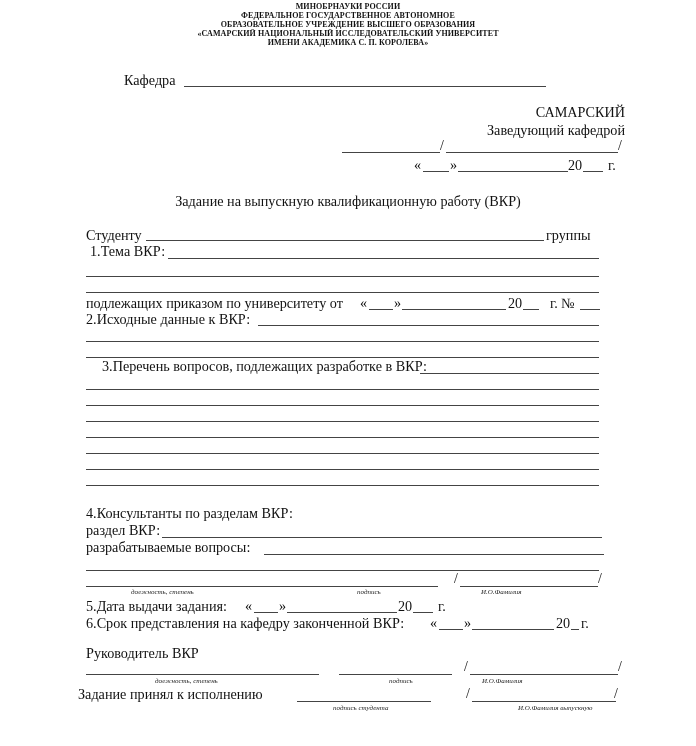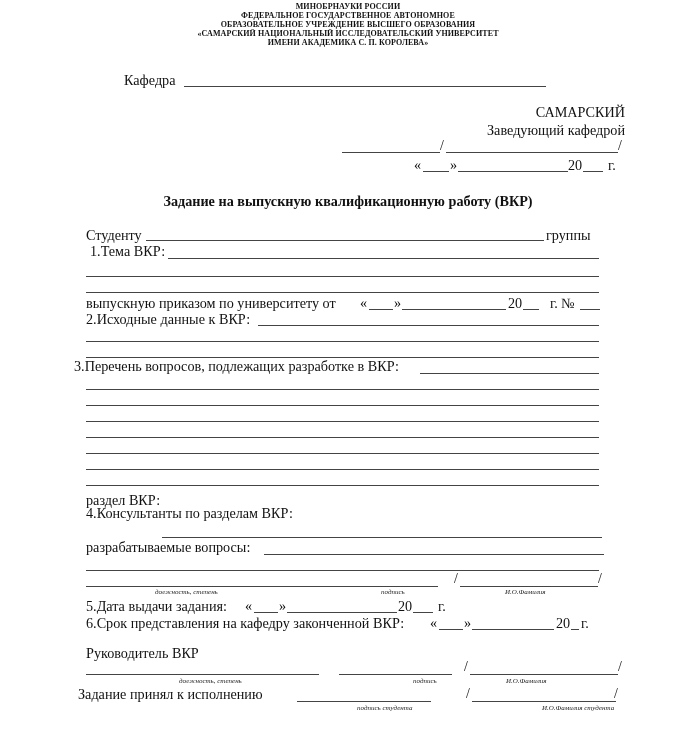--- a/index.html
+++ b/index.html
@@ -1,23 +1,23 @@
 <!DOCTYPE html>
 <html><head>
 <meta charset="utf-8">
 <style>
   html, body { margin: 0; padding: 0; background: #ffffff; }
   body { width: 696px; height: 746px; position: relative; overflow: hidden;
          font-family: "Liberation Serif", serif; color: #111; }
   .abs { position: absolute; white-space: nowrap; text-align: center; }
   .hdr { left: 0; width: 696px; text-align: center; font-weight: bold; font-size: 8px; line-height: 9px; letter-spacing: 0.1px; }
   .t { font-size: 14.2px; line-height: 16px; }
-  .b { font-weight: bold; }
+  .b { font-weight: normal; }
   .line { position: absolute; height: 0; border-top: 1px solid #444; }
-  .cap { position: absolute; font-style: italic; font-size: 7px; line-height: 8px; white-space: nowrap; color: #222; margin-left: 24px; }
+  .cap { position: absolute; font-style: italic; font-size: 7px; line-height: 8px; white-space: nowrap; color: #222; }
   .slash { position: absolute; font-size: 14px; line-height: 16px; }
 </style>
 </head>
 <body>
 
 <div class="abs hdr" style="top:2px">МИНОБРНАУКИ РОССИИ</div>
 <div class="abs hdr" style="top:11px">ФЕДЕРАЛЬНОЕ ГОСУДАРСТВЕННОЕ АВТОНОМНОЕ</div>
 <div class="abs hdr" style="top:20px">ОБРАЗОВАТЕЛЬНОЕ УЧРЕЖДЕНИЕ ВЫСШЕГО ОБРАЗОВАНИЯ</div>
 <div class="abs hdr" style="top:29px">«САМАРСКИЙ НАЦИОНАЛЬНЫЙ ИССЛЕДОВАТЕЛЬСКИЙ УНИВЕРСИТЕТ</div>
 <div class="abs hdr" style="top:38px">ИМЕНИ АКАДЕМИКА С. П. КОРОЛЕВА»</div>
@@ -44,47 +44,47 @@
 
 <div class="abs t" style="left:86px;top:227px">Студенту</div>
 <div class="line" style="left:146px;width:398px;top:240px"></div>
 <div class="abs t" style="left:546px;top:227px">группы</div>
 
 <div class="abs t" style="left:90px;top:243px">1.Тема ВКР:</div>
 <div class="line" style="left:168px;width:431px;top:258px"></div>
 <div class="line" style="left:86px;width:513px;top:276px"></div>
 <div class="line" style="left:86px;width:513px;top:292px"></div>
 
-<div class="abs t" style="left:86px;top:295px">выпускную приказом по университету от</div>
+<div class="abs t" style="left:86px;top:295px">подлежащих приказом по университету от</div>
 <div class="abs t" style="left:360px;top:295px">«</div>
 <div class="line" style="left:369px;width:24px;top:309px"></div>
 <div class="abs t" style="left:394px;top:295px">»</div>
 <div class="line" style="left:402px;width:104px;top:309px"></div>
 <div class="abs t" style="left:508px;top:295px">20</div>
 <div class="line" style="left:523px;width:16px;top:309px"></div>
 <div class="abs t" style="left:550px;top:295px">г. №</div>
 <div class="line" style="left:580px;width:20px;top:309px"></div>
 
 <div class="abs t" style="left:86px;top:311px">2.Исходные данные к ВКР:</div>
 <div class="line" style="left:258px;width:341px;top:325px"></div>
 <div class="line" style="left:86px;width:513px;top:341px"></div>
 <div class="line" style="left:86px;width:513px;top:357px"></div>
 
-<div class="abs t" style="left:74px;top:358px">3.Перечень вопросов, подлежащих разработке в ВКР:</div>
+<div class="abs t" style="left:102px;top:358px">3.Перечень вопросов, подлежащих разработке в ВКР:</div>
 <div class="line" style="left:420px;width:179px;top:373px"></div>
 <div class="line" style="left:86px;width:513px;top:389px"></div>
 <div class="line" style="left:86px;width:513px;top:405px"></div>
 <div class="line" style="left:86px;width:513px;top:421px"></div>
 <div class="line" style="left:86px;width:513px;top:437px"></div>
 <div class="line" style="left:86px;width:513px;top:453px"></div>
 <div class="line" style="left:86px;width:513px;top:469px"></div>
 <div class="line" style="left:86px;width:513px;top:485px"></div>
 
 <div class="abs t" style="left:86px;top:505px">4.Консультанты по разделам ВКР:</div>
-<div class="abs t" style="left:86px;top:492px">раздел ВКР:</div>
+<div class="abs t" style="left:86px;top:522px">раздел ВКР:</div>
 <div class="line" style="left:162px;width:440px;top:537px"></div>
 <div class="abs t" style="left:86px;top:539px">разрабатываемые вопросы:</div>
 <div class="line" style="left:264px;width:340px;top:554px"></div>
 <div class="line" style="left:86px;width:513px;top:570px"></div>
 <div class="line" style="left:86px;width:352px;top:586px"></div>
 <div class="slash" style="left:454px;top:571px">/</div>
 <div class="line" style="left:460px;width:138px;top:586px"></div>
 <div class="slash" style="left:598px;top:571px">/</div>
 <div class="cap" style="left:131px;top:588px">должность, степень</div>
 <div class="cap" style="left:357px;top:588px">подпись</div>
@@ -117,13 +117,13 @@
 <div class="cap" style="left:155px;top:677px">должность, степень</div>
 <div class="cap" style="left:389px;top:677px">подпись</div>
 <div class="cap" style="left:482px;top:677px">И.О.Фамилия</div>
 
 <div class="abs t" style="left:78px;top:686px">Задание принял к исполнению</div>
 <div class="line" style="left:297px;width:134px;top:701px"></div>
 <div class="slash" style="left:466px;top:686px">/</div>
 <div class="line" style="left:472px;width:144px;top:701px"></div>
 <div class="slash" style="left:614px;top:686px">/</div>
 <div class="cap" style="left:333px;top:704px">подпись студента</div>
-<div class="cap" style="left:518px;top:704px">И.О.Фамилия студента</div>
+<div class="cap" style="left:518px;top:704px">И.О.Фамилия выпускную</div>
 
 </body></html>

